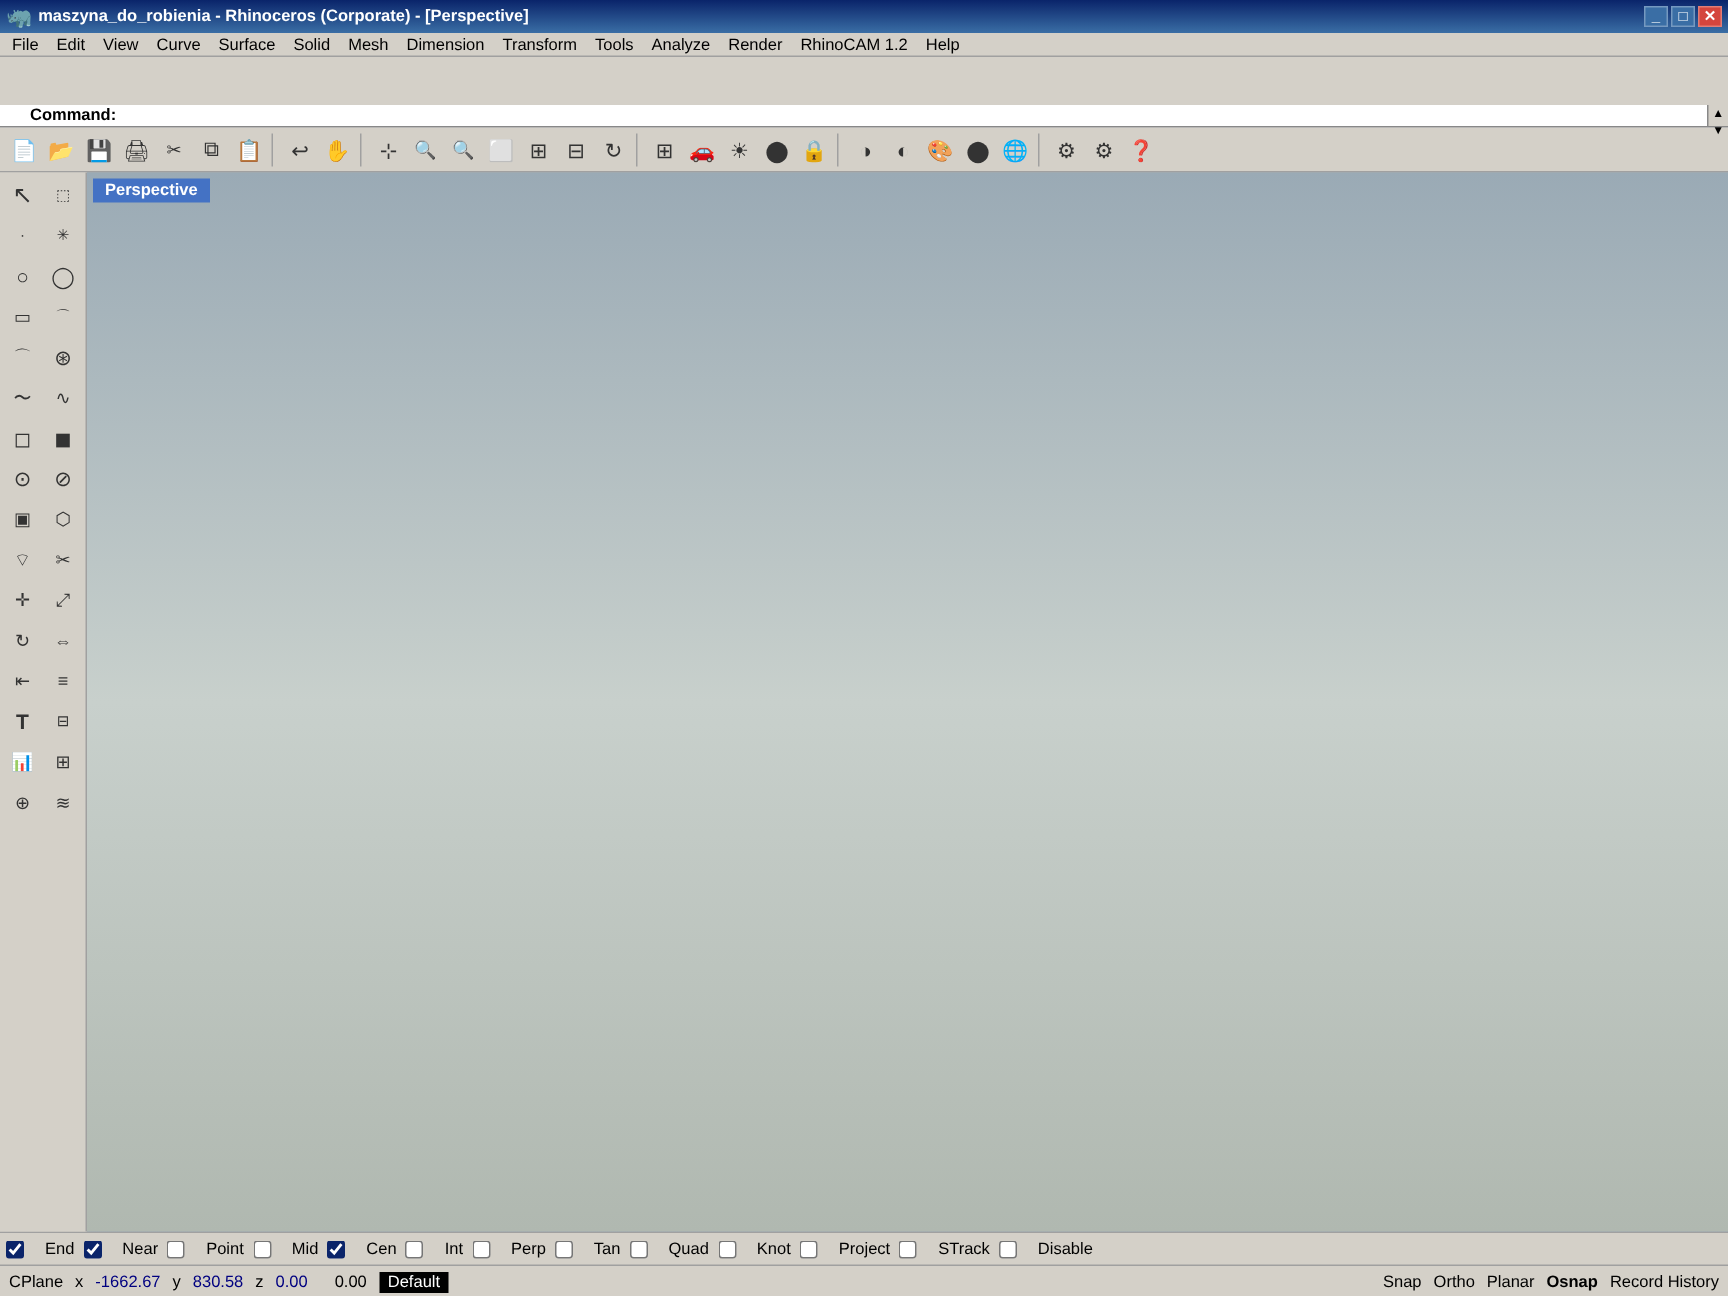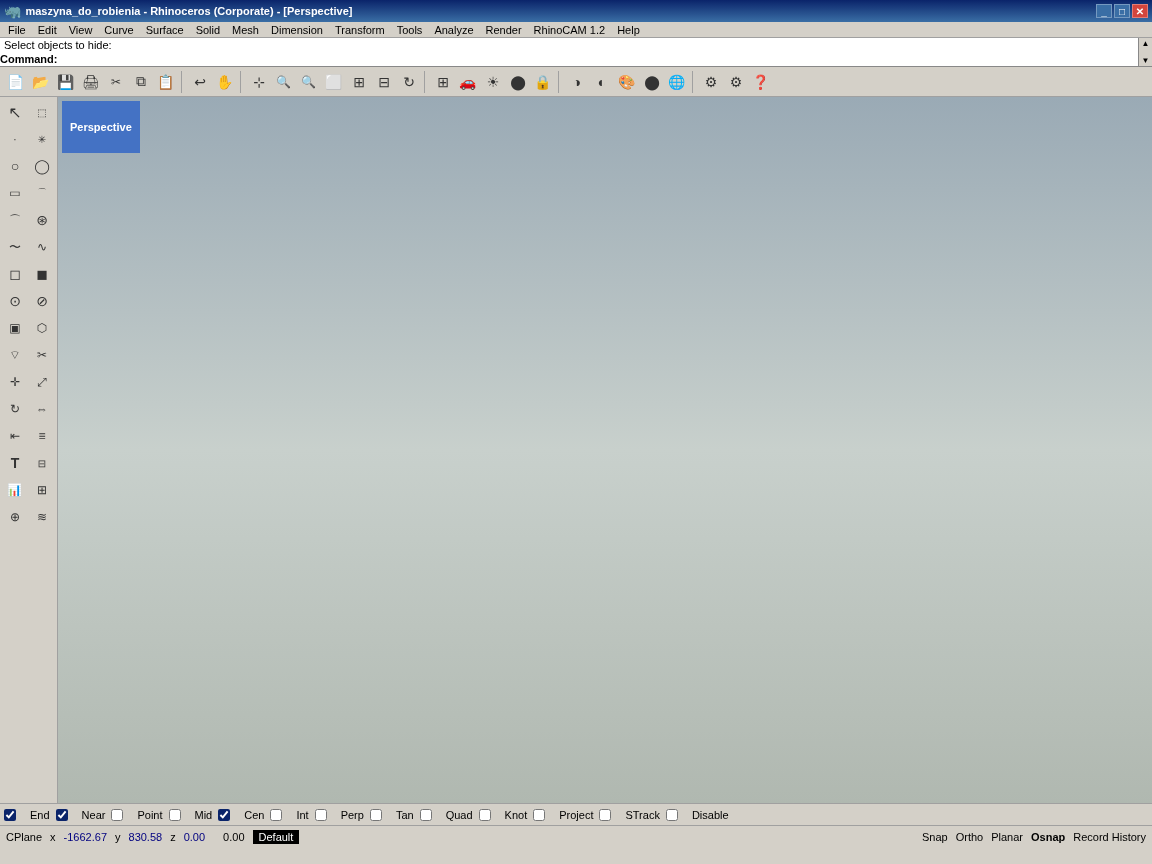--- a/index.html
+++ b/index.html
@@ -34,22 +34,23 @@
 
     
     #command-area {
       width: 100%; background: white; border-bottom: 1px solid #888;
       position: relative;
     }
     .command-line {
       padding: 1px 4px; font-size: 11px; color: black; min-height: 14px;
     }
     .command-input-line {
-      padding: 1px 0; font-size: 11px; color: black; min-height: 14px;
+      padding: 1px 20px; font-size: 11px; color: black; min-height: 14px;
       font-weight: bold;
+      margin-top: 32px;
     }
     .cmd-scrollbar {
       position: absolute; right: 0; top: 0; width: 14px; height: 100%;
       background: #d4d0c8; border-left: 1px solid #888;
       display: flex; flex-direction: column; align-items: center; justify-content: space-between;
     }
     .cmd-scroll-btn { font-size: 8px; cursor: pointer; padding: 1px; }
 
     
     #toolbar {
@@ -82,21 +83,21 @@
       display: flex; align-items: center; justify-content: center;
       cursor: pointer; font-size: 13px; color: #333;
     }
 
     
     #viewport {
       flex: 1; position: relative; background: #8a9ba8; overflow: hidden;
     }
     .viewport-label {
       position: absolute; top: 4px; left: 4px;
-      background: #4472c4; color: white; padding: 20px 8px;
+      background: #4472c4; color: white; padding: 2px 8px;
       font-size: 11px; font-weight: bold; z-index: 10;
     }
 
     
     #cnc-svg { width: 100%; height: 100%; }
 
     
     #status-bar {
       width: 100%; height: 22px; background: #d4d0c8;
       display: flex; align-items: center; padding: 0 4px; gap: 6px;
@@ -148,21 +149,20 @@
   <span class="menu-item">Dimension</span>
   <span class="menu-item">Transform</span>
   <span class="menu-item">Tools</span>
   <span class="menu-item">Analyze</span>
   <span class="menu-item">Render</span>
   <span class="menu-item">RhinoCAM 1.2</span>
   <span class="menu-item">Help</span>
 </div>
 
 <div id="command-area" style="padding-right:14px;">
-  <div class="command-line">Select objects to hide:</div>
   <div class="command-input-line">
     <span>Command:</span>
   </div>
   <div class="cmd-scrollbar">
     <div class="cmd-scroll-btn">▲</div>
     <div class="cmd-scroll-btn">▼</div>
   </div>
 </div>
 
 <div id="toolbar">

